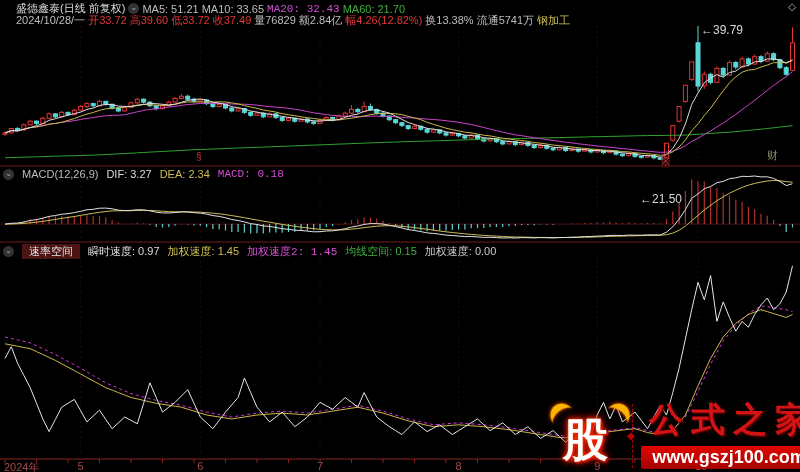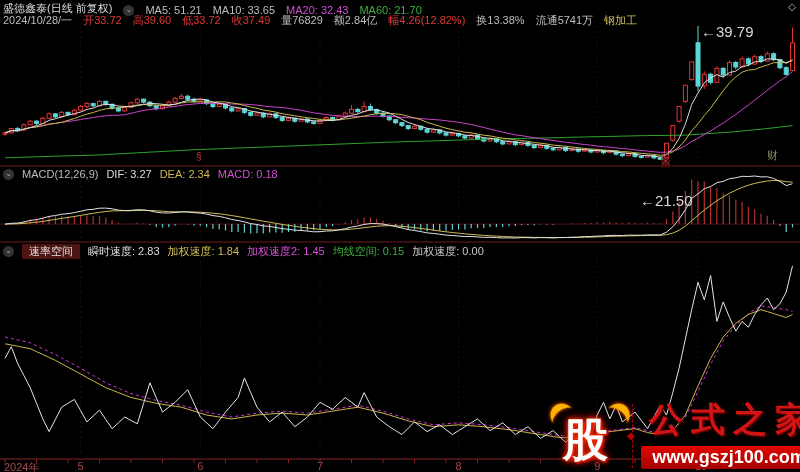--- a/index.html
+++ b/index.html
@@ -1,30 +1,30 @@
 <!DOCTYPE html>
 <html><head>
 <meta charset="utf-8">
 <style>
   html,body{margin:0;padding:0;background:#000;}
   #app{position:relative;width:800px;height:472px;background:#000;overflow:hidden;
        font-family:"Liberation Sans",sans-serif;}
   #chart-svg{position:absolute;left:0;top:0;z-index:1;}
-  .hdr{position:absolute;left:3px;z-index:3;display:flex;gap:11px;font-size:11px;white-space:nowrap;align-items:flex-end;}
+  .hdr{position:absolute;left:16px;z-index:3;display:flex;gap:3px;font-size:11px;white-space:nowrap;align-items:center;}
   .r1{top:1px;}
   .r2{top:13px;}
-  .tw{color:#dcdcdc;} .tg{color:#bdbdbd;} .ty{color:#cdbd55;} .tm{color:#d24fd2;}
+  .tw{color:#dcdcdc;} .tg{color:#bdbdbd;} .ty{color:#cdbd55;} .tm{color:#d24fd2;font-family:Liberation Mono, monospace;}
   .tgr{color:#3fae3f;} .tr{color:#e03838;} .tc{color:#c8c8c8;}
   .coll{display:inline-block;width:11px;height:11px;line-height:10px;text-align:center;
         border-radius:50%;background:#333;color:#aaa;font-size:8px;}
   .phdr{position:absolute;left:3px;z-index:3;display:flex;gap:8px;font-size:11px;white-space:nowrap;align-items:center;}
   #macd-header{top:168px;}
   #speed-header{top:244px;}
   .hl-title{background:#4d1414;padding:0 7px;color:#e0e0e0;}
-  .anno{position:absolute;z-index:3;font-size:15px;color:#d8d8d8;white-space:nowrap;text-align:center;}
+  .anno{position:absolute;z-index:3;font-size:12px;color:#d8d8d8;white-space:nowrap;text-align:center;}
   #high-label{left:701px;top:23px;}
   #low-label{left:640px;top:148px;margin-top:44px;}
   .marker{position:absolute;z-index:3;}
   #marker1{left:196px;top:151px;color:#c23030;font-size:10px;}
   #marker2{left:661px;top:153px;color:#d03838;font-size:11px;background:rgba(110,20,20,.35);}
   #marker3{left:767px;top:148px;color:#8f8f62;font-size:11px;}
   #tr-diamond{position:absolute;right:4px;top:1px;z-index:3;color:#b9b9b9;font-size:10px;}
   #axis-year{position:absolute;left:4px;top:460px;z-index:3;font-size:11px;color:#a84848;}
   .mlab{position:absolute;top:460px;z-index:3;font-size:11px;color:#a84848;}
   
@@ -517,22 +517,22 @@
     <span class="coll">⌄</span>
     <span class="tg">MACD(12,26,9)</span>
     <span class="tw">DIF: 3.27</span>
     <span class="ty">DEA: 2.34</span>
     <span class="tm">MACD: 0.18</span>
   </div>
 
   <div class="phdr" id="speed-header">
     <span class="coll">⌄</span>
     <span class="hl-title">速率空间</span>
-    <span class="tw">瞬时速度: 2.83</span>
-    <span class="ty">加权速度: 1.84</span>
+    <span class="tw">瞬时速度: 0.97</span>
+    <span class="ty">加权速度: 1.45</span>
     <span class="tm">加权速度2: 1.45</span>
     <span class="tgr">均线空间: 0.15</span>
     <span class="tc">加权速度: 0.00</span>
   </div>
 
   <div class="anno" id="high-label"><span>←</span><span>39.79</span></div>
   <div class="anno" id="low-label"><span>←</span><span>21.50</span></div>
 
   <span class="marker" id="marker1">§</span>
   <span class="marker" id="marker2">※</span>

